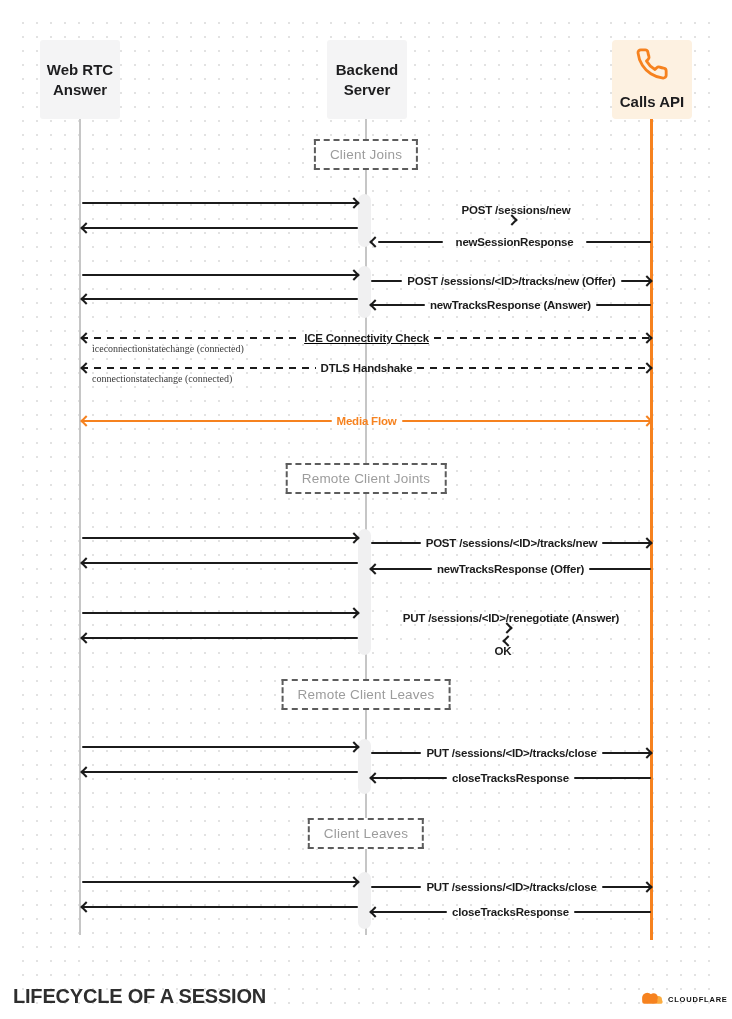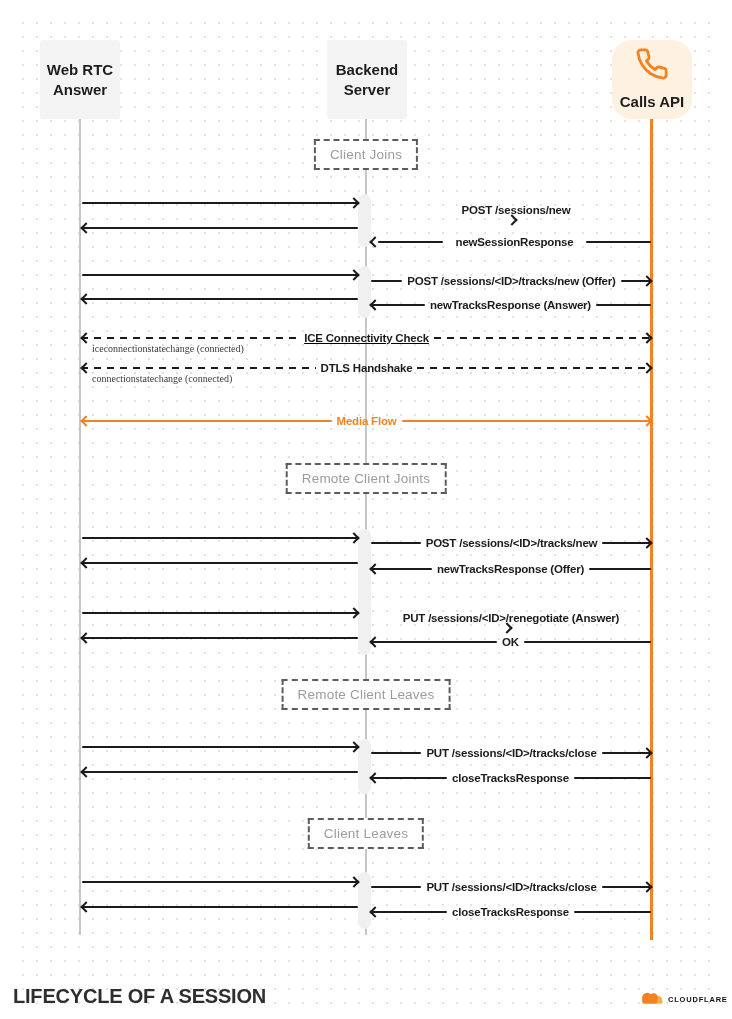--- a/index.html
+++ b/index.html
@@ -12,21 +12,21 @@
     background-image:radial-gradient(circle,#e2e2e2 1.3px,transparent 1.45px);
     background-size:14px 14px; background-position:6px 6px;
   }
   
   .actor {
     position:absolute; top:30px; width:80px; height:79px;
     display:flex; flex-direction:column; align-items:center; justify-content:center;
     font-weight:bold; font-size:15px; line-height:20px; color:#1d1d1f; text-align:center;
   }
   .actor.gray { background:#f4f4f5; border-radius:3px; }
-  .actor.orange { background:#fdf1e1; border-radius:20px; }
+  .actor.orange { background:#fdf1e1; border-radius:4px; }
   .actor .phone-wrap { margin-bottom:6px; }
   
   .life { position:absolute; width:2px; background:#c6c6c6; }
   .life.orange { width:2.5px; background:#f6821f; }
   
   .act { position:absolute; left:348px; width:13px; border-radius:7px; background:#f0f0f1; z-index:2; }
   
   .section-box {
     position:absolute; left:356px; transform:translateX(-50%);
     background:#ffffff; border:2px dashed #5c5c5c; color:#9c9c9c;
@@ -183,21 +183,21 @@
     <div class="arrow" style="left:361px; top:607px; width:280px;flex-direction:column;">
         <div class="seg"></div>
         <span class="lbl">PUT /sessions/&lt;ID&gt;/renegotiate (Answer)</span>
         <div class="seg"></div>
         <span class="ah r"></span>
       </div>
     <div class="arrow" style="left:72px; top:628px; width:276px;">
         <span class="ah l"></span>
         <div class="seg"></div>
       </div>
-    <div class="arrow" style="left:361px; top:632px; width:280px;">
+    <div class="arrow" style="left:353px; top:632px; width:280px;flex-direction:column;">
         <span class="ah l"></span>
         <div class="seg"></div>
         <span class="lbl">OK</span>
         <div class="seg"></div>
       </div>
 
     <div class="section-box" style="top:669px;">Remote Client Leaves</div>
 
     <div class="arrow" style="left:72px; top:737px; width:276px;">
         <div class="seg"></div>

